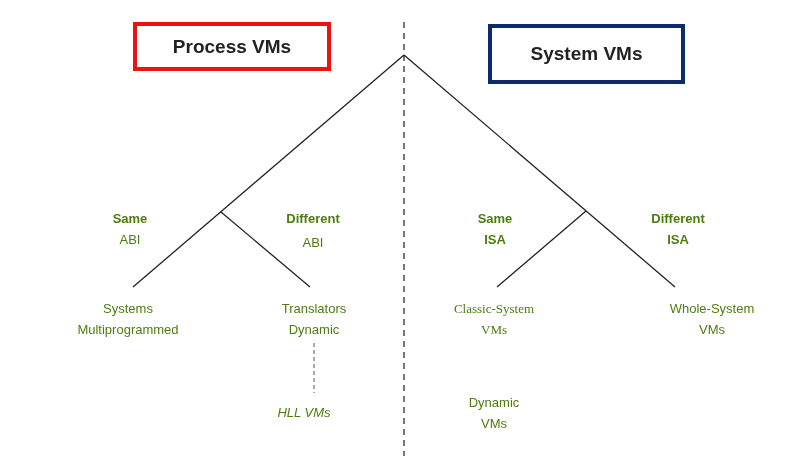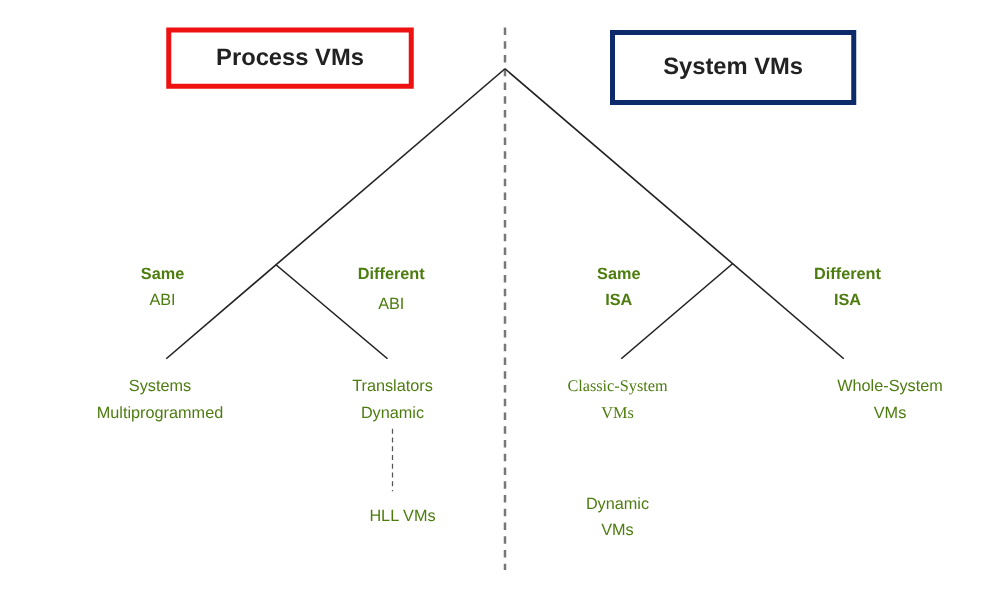--- a/index.html
+++ b/index.html
@@ -58,19 +58,19 @@
   <div>Dynamic</div>
 </div>
 <div class="lbl" style="left:494px; top:298px;font-family:Liberation Serif, serif;">
   <div>Classic-System</div>
   <div>VMs</div>
 </div>
 <div class="lbl" style="left:712px; top:298px;">
   <div>Whole-System</div>
   <div>VMs</div>
 </div>
-<div class="lbl" style="left:322px; top:402px;">
+<div class="lbl" style="left:304px; top:402px;font-style:italic;">
   <div>HLL VMs</div>
 </div>
 <div class="lbl" style="left:494px; top:392px;">
   <div>Dynamic</div>
   <div>VMs</div>
 </div>
 
 </body></html>

